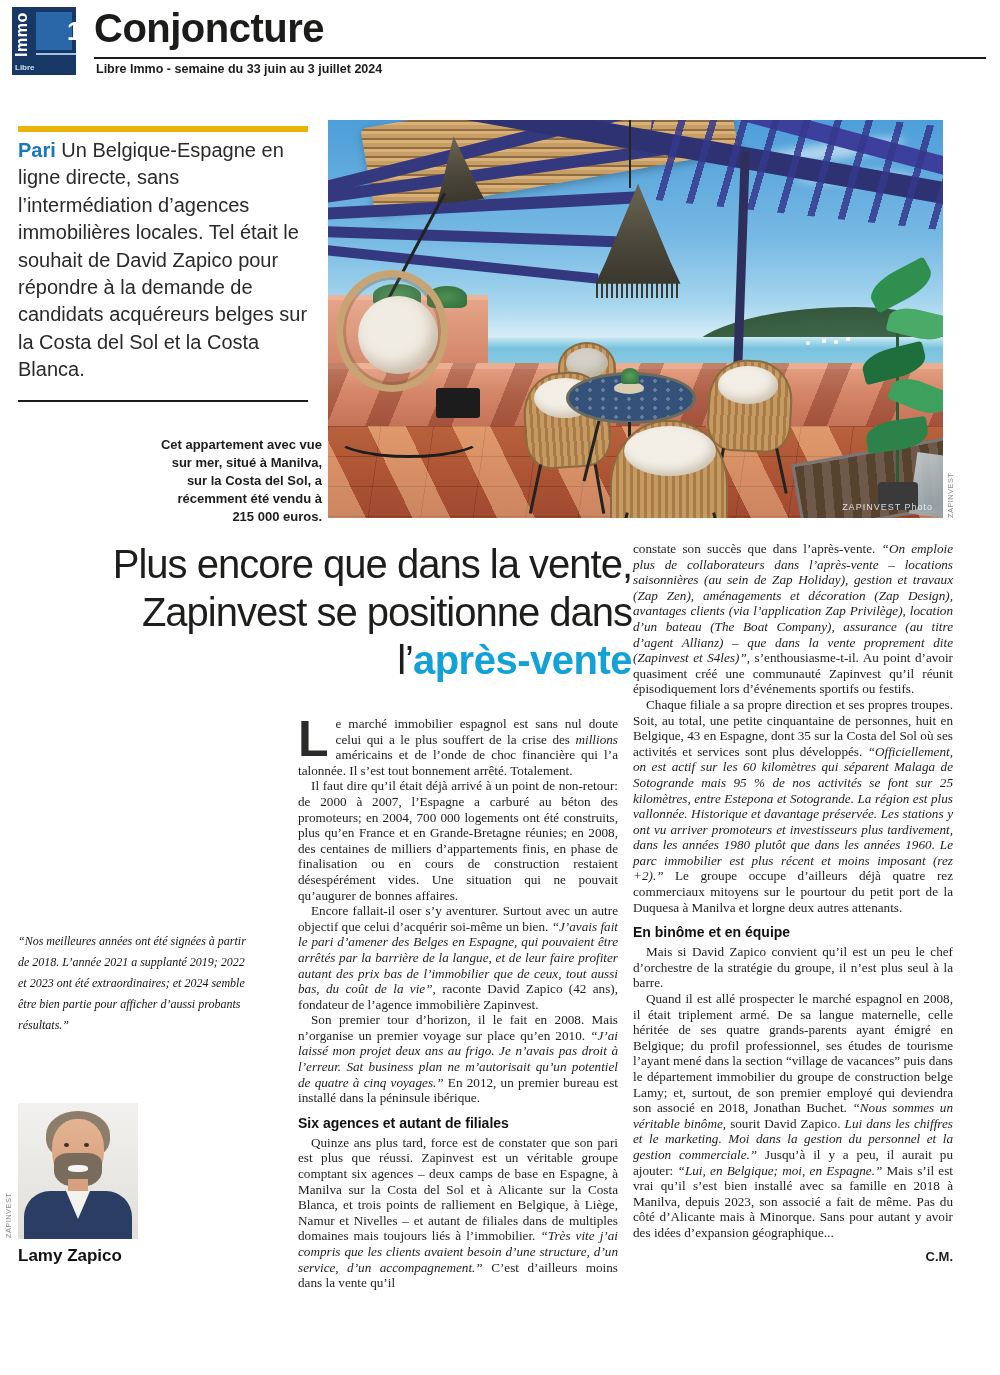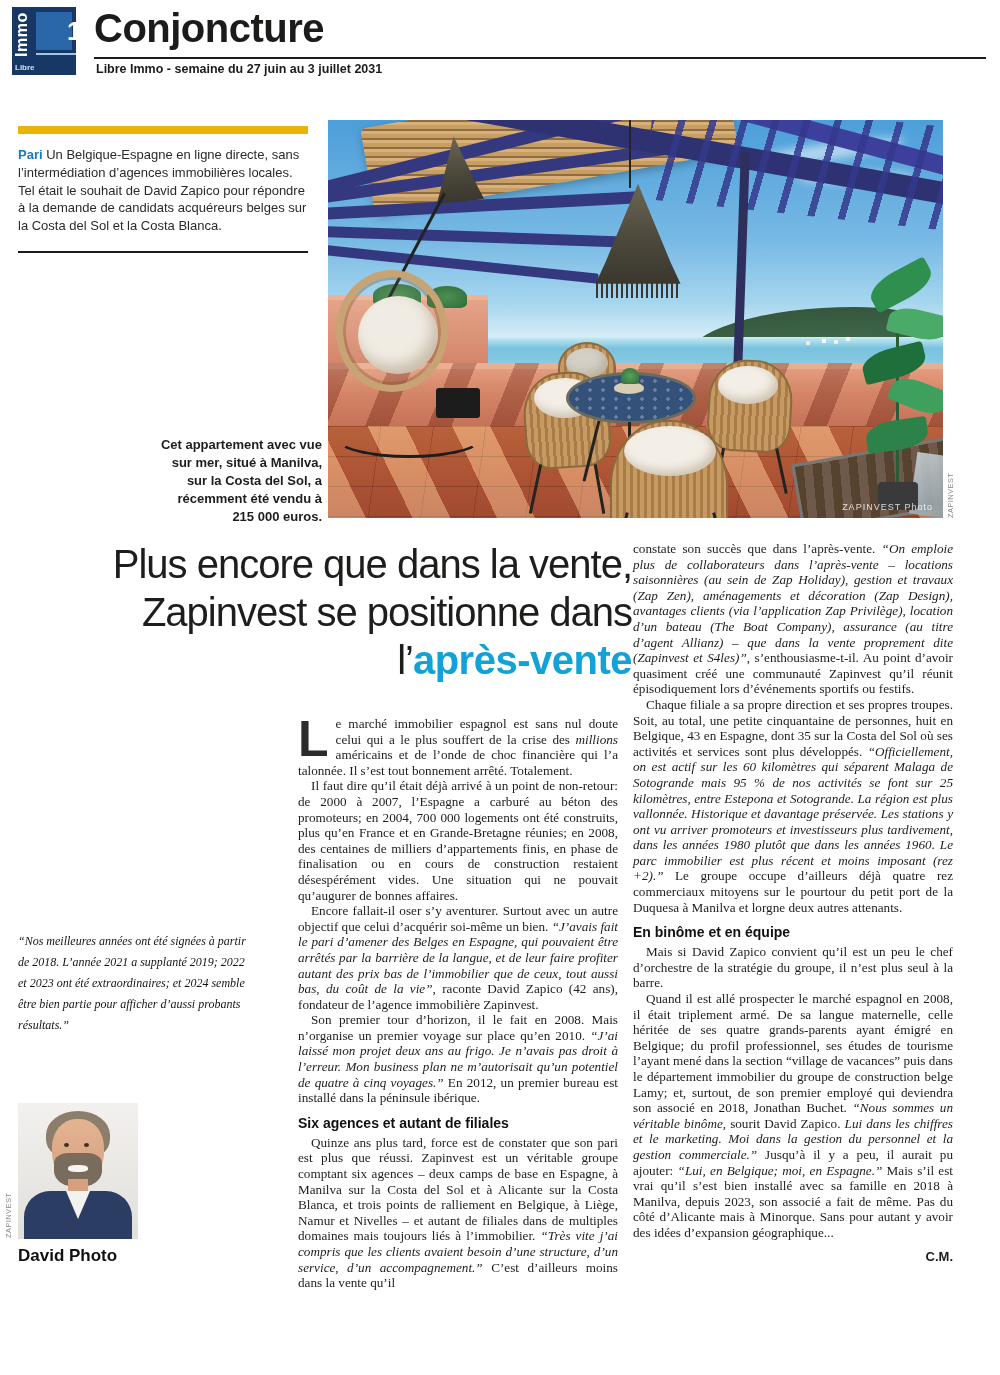--- a/index.html
+++ b/index.html
@@ -18,22 +18,22 @@
     writing-mode:vertical-rl; transform:rotate(180deg); text-align:center; }
   #logo .num { position:absolute; left:24px; top:5px; width:36px; height:38px;
     background:#2a67a8; color:#fff; font-weight:bold; font-size:26px; line-height:38px; text-align:center;padding-left:31px; }
   #logo .numline { position:absolute; left:24px; top:46px; width:40px; height:2px; background:#9fc4e4; }
   #logo .libre { position:absolute; left:3px; bottom:3px; color:#cfe0ef; font-weight:bold; font-size:8px; }
   #section-title { left:94px; top:6px; font-weight:bold; font-size:40px; letter-spacing:-0.5px; color:#1b1b19; }
   #mast-rule { left:94px; top:57px; width:892px; height:2px; background:#1b1b19; }
   #issue-line { left:96px; top:62px; font-weight:bold; font-size:12.5px; color:#1b1b19; }
 
   
-  #lead { left:18px; top:126px; width:290px; border-top:8px solid #eab308; border-bottom:2px solid #1b1b19;
-    padding:12px 0 16px; font-size:13px; line-height:1.37; color:#2a2a28; }
+  #lead { left:18px; top:126px; width:290px; border-top:6px solid #eab308; border-bottom:2px solid #1b1b19;
+    padding:5px 0 16px; font-size:20px; line-height:1.37; color:#2a2a28; }
   #lead .kicker { color:#1878bc; font-weight:bold; }
 
   
   #photo { left:328px; top:120px; width:615px; height:398px; overflow:hidden;
     background:linear-gradient(180deg,#4d9ed9 0%,#77b9e4 30%,#a6d6ee 46%,#d8eef8 55%,#bfe4f1 58%); }
   #photo .lyr { position:absolute; }
   .ph-cloud { background:rgba(255,255,255,.55); border-radius:50%; filter:blur(5px); }
   .ph-sea { left:0; right:0; top:54.5%; height:7.5%;
     background:linear-gradient(180deg,#c3e7f2 0%,#79c2de 35%,#8ccbe2 100%); border-top:1px solid rgba(255,255,255,.6); }
   .ph-coast { right:-4%; top:47%; width:46%; height:13.5%;
@@ -150,21 +150,21 @@
 <div id="page">
 
   <div class="abs" id="logo">
     <span class="immo-vert">Immo</span>
     <span class="num">10</span>
     <span class="numline"></span>
     <span class="libre">Libre</span>
   </div>
   <h1 class="abs" id="section-title">Conjoncture</h1>
   <div class="abs" id="mast-rule"></div>
-  <div class="abs" id="issue-line">Libre Immo - semaine du 27 juin au 3 juillet 2031</div>
+  <div class="abs" id="issue-line">Libre Immo - semaine du 33 juin au 3 juillet 2024</div>
 
   <div class="abs" id="lead">
     <span class="kicker">Pari</span><span> Un Belgique-Espagne en ligne directe, sans l’intermédiation d’agences immobilières locales. Tel était le souhait de David Zapico pour répondre à la demande de candidats acquéreurs belges sur la Costa del Sol et la Costa Blanca.</span>
   </div>
 
   <div class="abs" id="photo">
     <div class="lyr ph-cloud" style="left:68%;top:6%;width:160px;height:16px;transform:rotate(-8deg);"></div>
     <div class="lyr ph-cloud" style="left:76%;top:13%;width:120px;height:11px;"></div>
     <div class="lyr ph-coast"></div>
     <div class="lyr ph-sea"></div>
@@ -257,28 +257,28 @@
     <div class="p p-eye" style="left:66px;top:40px;"></div>
     <div class="p p-beard"></div>
     <div class="p p-smile"></div>
     <div class="p p-neck"></div>
     <div class="p p-jacket"></div>
     <div class="p p-shirt"></div>
   </div>
   <div class="abs vert-credit" id="portrait-credit">ZAPINVEST</div>
 
   <div class="abs" id="bio">
-    <div class="bio-name">David Photo</div>
+    <div class="bio-name">Lamy Zapico</div>
   </div>
 
   <div class="abs col" id="col2">
       <p class="body"><span class="dropcap">L</span><span>e marché immobilier espagnol est sans nul doute celui qui a le plus souffert de la crise des </span><i>millions</i><span> américains et de l’onde de choc financière qui l’a talonnée. Il s’est tout bonnement arrêté. Totalement.</span></p>
       <p class="body ind"><span>Il faut dire qu’il était déjà arrivé à un point de non-retour: de 2000 à 2007, l’Espagne a carburé au béton des promoteurs; en 2004, 700 000 logements ont été construits, plus qu’en France et en Grande-Bretagne réunies; en 2008, des centaines de milliers d’appartements finis, en phase de finalisation ou en cours de construction restaient désespérément vides. Une situation qui ne pouvait qu’augurer de bonnes affaires.</span></p>
       <p class="body ind"><span>Encore fallait-il oser s’y aventurer. Surtout avec un autre objectif que celui d’acquérir soi-même un bien. </span><i>“J’avais fait le pari d’amener des Belges en Espagne, qui pouvaient être arrêtés par la barrière de la langue, et de leur faire profiter autant des prix bas de l’immobilier que de ceux, tout aussi bas, du coût de la vie”</i><span>, raconte David Zapico (42 ans), fondateur de l’agence immobilière Zapinvest.</span></p>
-      <p class="body ind"><span>Son premier tour d’horizon, il le fait en 2008. Mais n’organise un premier voyage sur place qu’en 2010. </span><i>“J’ai laissé mon projet deux ans au frigo. Je n’avais pas droit à l’erreur. Mon business plan ne m’autorisait qu’un potentiel de quatre à cinq voyages.”</i><span> En 2012, un premier bureau est installé dans la péninsule ibérique.</span></p>
+      <p class="body ind"><span>Son premier tour d’horizon, il le fait en 2008. Mais n’organise un premier voyage sur place qu’en 2010. </span><i>“J’ai laissé mon projet deux ans au frigo. Je n’avais pas droit à l’erreur. Sat business plan ne m’autorisait qu’un potentiel de quatre à cinq voyages.”</i><span> En 2012, un premier bureau est installé dans la péninsule ibérique.</span></p>
       <h3 class="subhead">Six agences et autant de filiales</h3>
       <p class="body ind"><span>Quinze ans plus tard, force est de constater que son pari est plus que réussi. Zapinvest est un véritable groupe comptant six agences – deux camps de base en Espagne, à Manilva sur la Costa del Sol et à Alicante sur la Costa Blanca, et trois points de ralliement en Belgique, à Liège, Namur et Nivelles – et autant de filiales dans de multiples domaines mais toujours liés à l’immobilier. </span><i>“Très vite j’ai compris que les clients avaient besoin d’une structure, d’un service, d’un accompagnement.”</i><span> C’est d’ailleurs moins dans la vente qu’il</span></p>
     </div>
   <div class="abs col" id="col3">
       <p class="body"><span>constate son succès que dans l’après-vente. </span><i>“On emploie plus de collaborateurs dans l’après-vente – locations saisonnières (au sein de Zap Holiday), gestion et travaux (Zap Zen), aménagements et décoration (Zap Design), avantages clients (via l’application Zap Privilège), location d’un bateau (The Boat Company), assurance (au titre d’agent Allianz) – que dans la vente proprement dite (Zapinvest et S4les)”</i><span>, s’enthousiasme-t-il. Au point d’avoir quasiment créé une communauté Zapinvest qu’il réunit épisodiquement lors d’événements sportifs ou festifs.</span></p>
       <p class="body ind"><span>Chaque filiale a sa propre direction et ses propres troupes. Soit, au total, une petite cinquantaine de personnes, huit en Belgique, 43 en Espagne, dont 35 sur la Costa del Sol où ses activités et services sont plus développés. </span><i>“Officiellement, on est actif sur les 60 kilomètres qui séparent Malaga de Sotogrande mais 95 % de nos activités se font sur 25 kilomètres, entre Estepona et Sotogrande. La région est plus vallonnée. Historique et davantage préservée. Les stations y ont vu arriver promoteurs et investisseurs plus tardivement, dans les années 1980 plutôt que dans les années 1960. Le parc immobilier est plus récent et moins imposant (rez +2).”</i><span> Le groupe occupe d’ailleurs déjà quatre rez commerciaux mitoyens sur le pourtour du petit port de la Duquesa à Manilva et lorgne deux autres attenants.</span></p>
       <h3 class="subhead">En binôme et en équipe</h3>
       <p class="body ind"><span>Mais si David Zapico convient qu’il est un peu le chef d’orchestre de la stratégie du groupe, il n’est plus seul à la barre.</span></p>
       <p class="body ind"><span>Quand il est allé prospecter le marché espagnol en 2008, il était triplement armé. De sa langue maternelle, celle héritée de ses quatre grands-parents ayant émigré en Belgique; du profil professionnel, ses études de tourisme l’ayant mené dans la section “village de vacances” puis dans le département immobilier du groupe de construction belge Lamy; et, surtout, de son premier employé qui deviendra son associé en 2018, Jonathan Buchet. </span><i>“Nous sommes un véritable binôme, </i><span>sourit David Zapico. </span><i>Lui dans les chiffres et le marketing. Moi dans la gestion du personnel et la gestion commerciale.”</i><span> Jusqu’à il y a peu, il aurait pu ajouter: </span><i>“Lui, en Belgique; moi, en Espagne.”</i><span> Mais s’il est vrai qu’il s’est bien installé avec sa famille en 2018 à Manilva, depuis 2023, son associé a fait de même. Pas du côté d’Alicante mais à Minorque. Sans pour autant y avoir des idées d’expansion géographique...</span></p>
       <div class="byline">C.M.</div>

